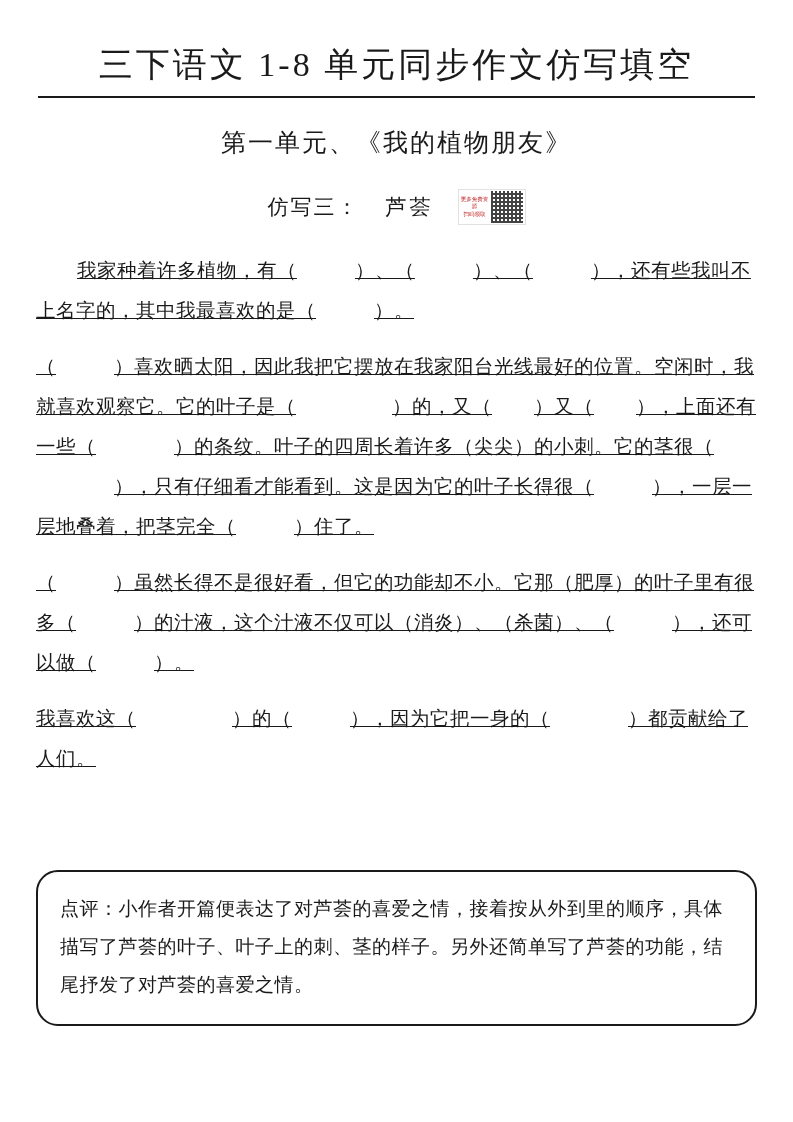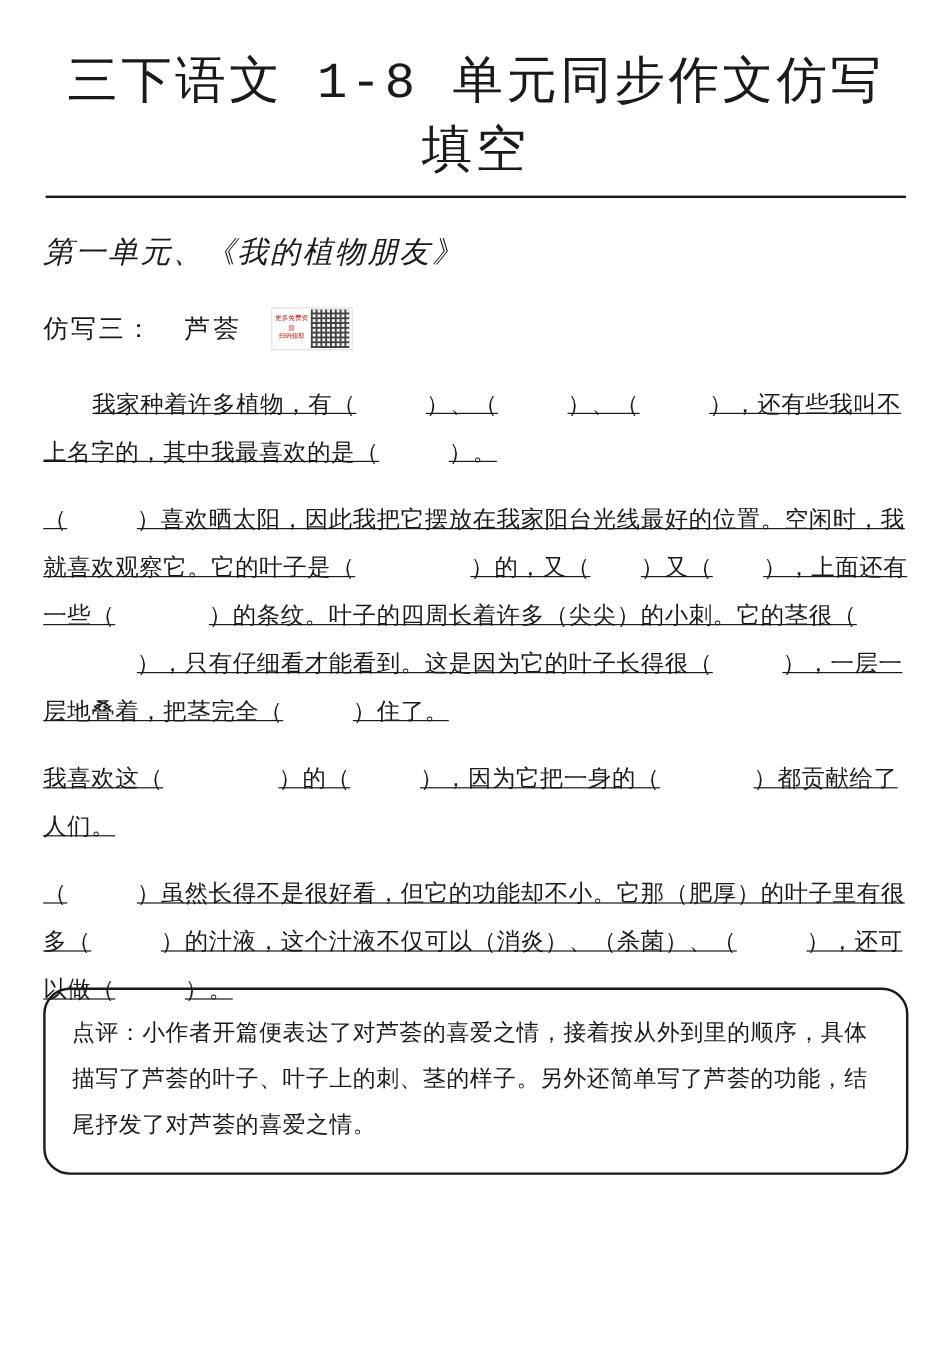--- a/index.html
+++ b/index.html
@@ -22,46 +22,46 @@
     box-sizing: border-box;
     padding: 0 36px;
   }
 
   
   .title-block {
     margin-top: 42px;
     text-align: center;
   }
   .main-title {
-    font-size: 42px;
+    font-size: 34px;
     letter-spacing: 3px;
     font-weight: 500;
     line-height: 1.35;
     padding-bottom: 8px;
-    font-family: Liberation Mono, monospace;
+    font-family: Liberation Serif, serif;
     text-align: center;
   }
   .title-rule {
     height: 2px;
     background: #1a1a1a;
     margin: 0 2px;
   }
   .sub-title {
     margin-top: 28px;
-    text-align: left;
+    text-align: center;
     font-size: 25px;
     letter-spacing: 2px;
     font-family: "DejaVu Serif", "Liberation Serif", serif;
-    font-style: italic;
   }
 
   
   .sample-row {
     margin-top: 30px;
     display: flex;
+    justify-content: center;
     align-items: center;
     gap: 10px;
   }
   .sample-label {
     font-size: 21px;
     letter-spacing: 2px;
   }
   .sample-topic {
     font-size: 21px;
     letter-spacing: 3px;
@@ -114,21 +114,21 @@
   .blank-s { display: inline-block; width: 42px; }
   .blank-m { display: inline-block; width: 58px; }
   .blank-l { display: inline-block; width: 78px; }
   .blank-xl { display: inline-block; width: 96px; }
 
   
   .comment-box {
     position: absolute;
     left: 36px;
     right: 36px;
-    top: 781px;
+    top: 828px;
     border: 2px solid #1a1a1a;
     border-radius: 22px;
     padding: 18px 22px 20px 22px;
     box-sizing: border-box;
     font-size: 19px;
     line-height: 38px;
     letter-spacing: 0.5px;
   }
 
   
@@ -172,25 +172,25 @@
 
     <div class="para indent">
       <span>我家种着许多植物，有（</span><span class="blank-m"></span><span>）、（</span><span class="blank-m"></span><span>）、（</span><span class="blank-m"></span><span>），还有些我叫不上名字的，其中我最喜欢的是（</span><span class="blank-m"></span><span>）。</span>
     </div>
 
     <div class="para">
       <span>（</span><span class="blank-m"></span><span>）喜欢晒太阳，因此我把它摆放在我家阳台光线最好的位置。空闲时，我就喜欢观察它。它的叶子是（</span><span class="blank-xl"></span><span>）的，又（</span><span class="blank-s"></span><span>）又（</span><span class="blank-s"></span><span>），上面还有一些（</span><span class="blank-l"></span><span>）的条纹。叶子的四周长着许多（尖尖）的小刺。它的茎很（</span><span class="blank-l"></span><span>），只有仔细看才能看到。这是因为它的叶子长得很（</span><span class="blank-m"></span><span>），一层一层地叠着，把茎完全（</span><span class="blank-m"></span><span>）住了。</span>
     </div>
 
     <div class="para">
-      <span>我喜欢这（</span><span class="blank-xl"></span><span>）的（</span><span class="blank-m"></span><span>），因为它把一身的（</span><span class="blank-l"></span><span>）都贡献给了人们。</span>
+      <span>（</span><span class="blank-m"></span><span>）虽然长得不是很好看，但它的功能却不小。它那（肥厚）的叶子里有很多（</span><span class="blank-m"></span><span>）的汁液，这个汁液不仅可以（消炎）、（杀菌）、（</span><span class="blank-m"></span><span>），还可以做（</span><span class="blank-m"></span><span>）。</span>
     </div>
 
     <div class="para">
-      <span>（</span><span class="blank-m"></span><span>）虽然长得不是很好看，但它的功能却不小。它那（肥厚）的叶子里有很多（</span><span class="blank-m"></span><span>）的汁液，这个汁液不仅可以（消炎）、（杀菌）、（</span><span class="blank-m"></span><span>），还可以做（</span><span class="blank-m"></span><span>）。</span>
+      <span>我喜欢这（</span><span class="blank-xl"></span><span>）的（</span><span class="blank-m"></span><span>），因为它把一身的（</span><span class="blank-l"></span><span>）都贡献给了人们。</span>
     </div>
 
   </div>
 
   <div class="comment-box">
     <span>点评：</span><span>小作者开篇便表达了对芦荟的喜爱之情，接着按从外到里的顺序，具体描写了芦荟的叶子、叶子上的刺、茎的样子。另外还简单写了芦荟的功能，结尾抒发了对芦荟的喜爱之情。</span>
   </div>
 
   <div class="footer">墨痕题库 https://xk.mohen999.com/</div>
 

